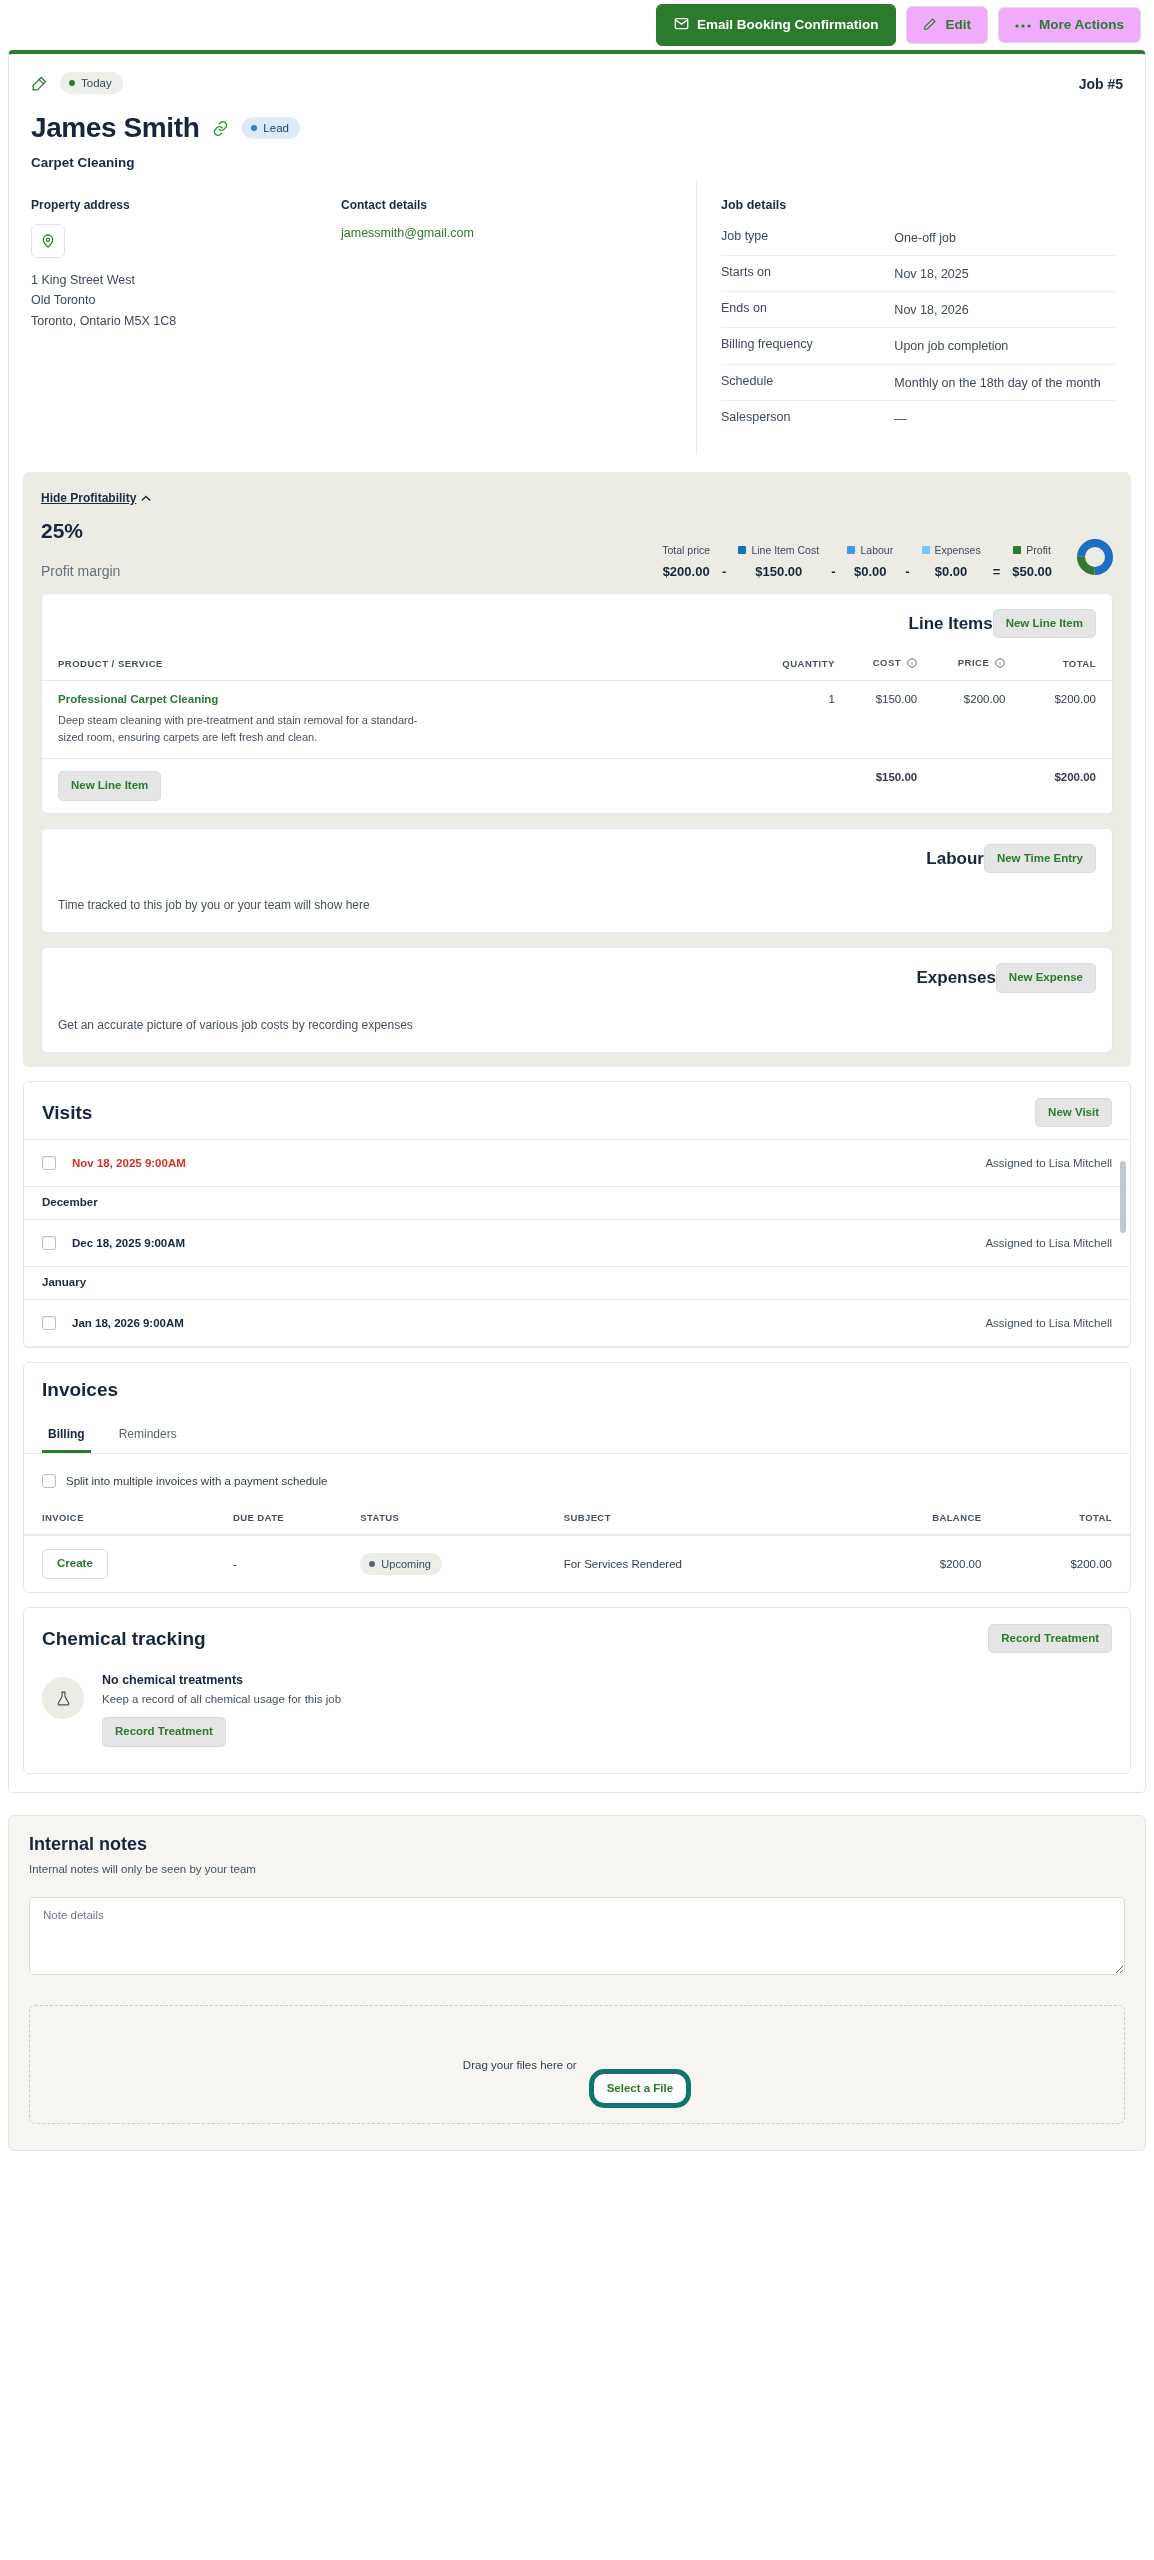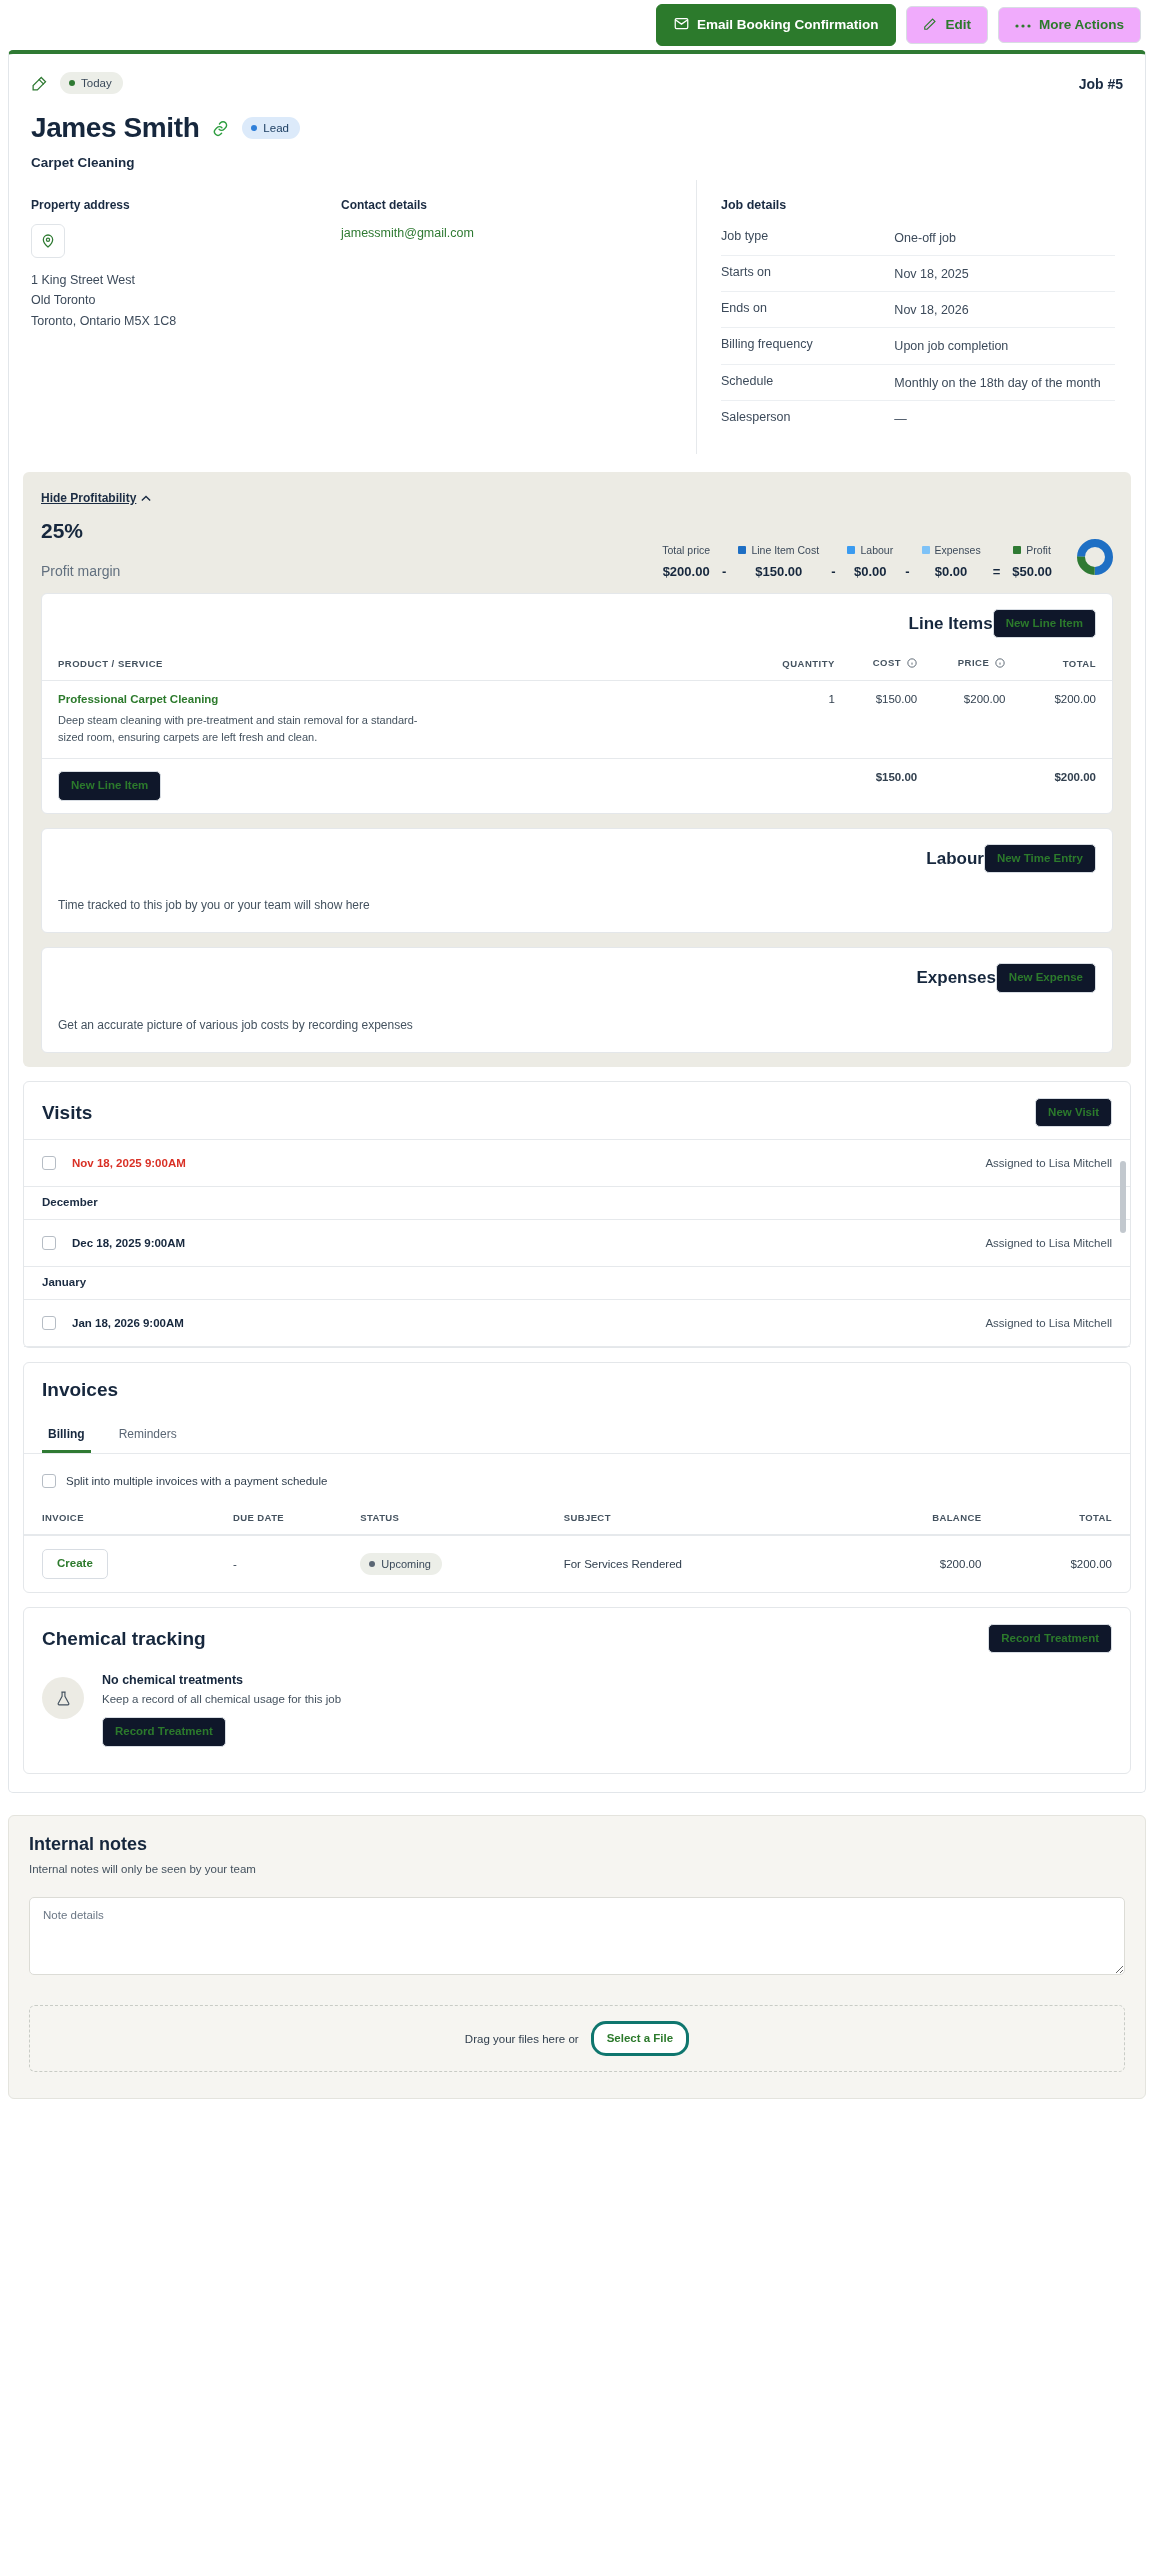--- a/index.html
+++ b/index.html
@@ -214,21 +214,21 @@
   }
   .icard:first-child { margin-top: 0; }
   .icard-head {
     display: flex;
     align-items: center;
     justify-content: flex-end;
     padding: 15px 16px 13px 16px;
   }
   .icard-title { font-size: 17px; font-weight: 700; color: #16273d; }
   .btn-sm {
-    background: #0f172a;
+    background: #e5e5e5;
     border: 1px solid #d8dde3;
     border-radius: 5px;
     color: #2c7a2c;
     font-size: 11.5px;
     font-weight: 700;
     padding: 8px 12px;
     cursor: pointer;
     white-space: nowrap;
     line-height: 1;
   }
@@ -428,28 +428,29 @@
     padding: 15px;
     display: flex;
     align-items: center;
     justify-content: center;
     gap: 12px;
     font-size: 11.5px;
     color: #32404f;
   }
   .btn-file {
     background: #ffffff;
-    border: 3px solid #0f766e;
+    border: 5px solid #0f766e;
     border-radius: 15px;
     color: #2c7a2c;
     font-size: 11.5px;
     font-weight: 700;
     padding: 9px 13px;
     cursor: pointer;
     line-height: 1;
+    margin-top: 48px;
   }
   .lower-pad { height: 18px; }
 </style>
 </head>
 <body>
 
 <div class="toolbar">
   <button class="btn btn-primary">
     <span class="ic">
       <svg width="15" height="15" viewBox="0 0 24 24" fill="none" stroke="currentColor" stroke-width="2">

